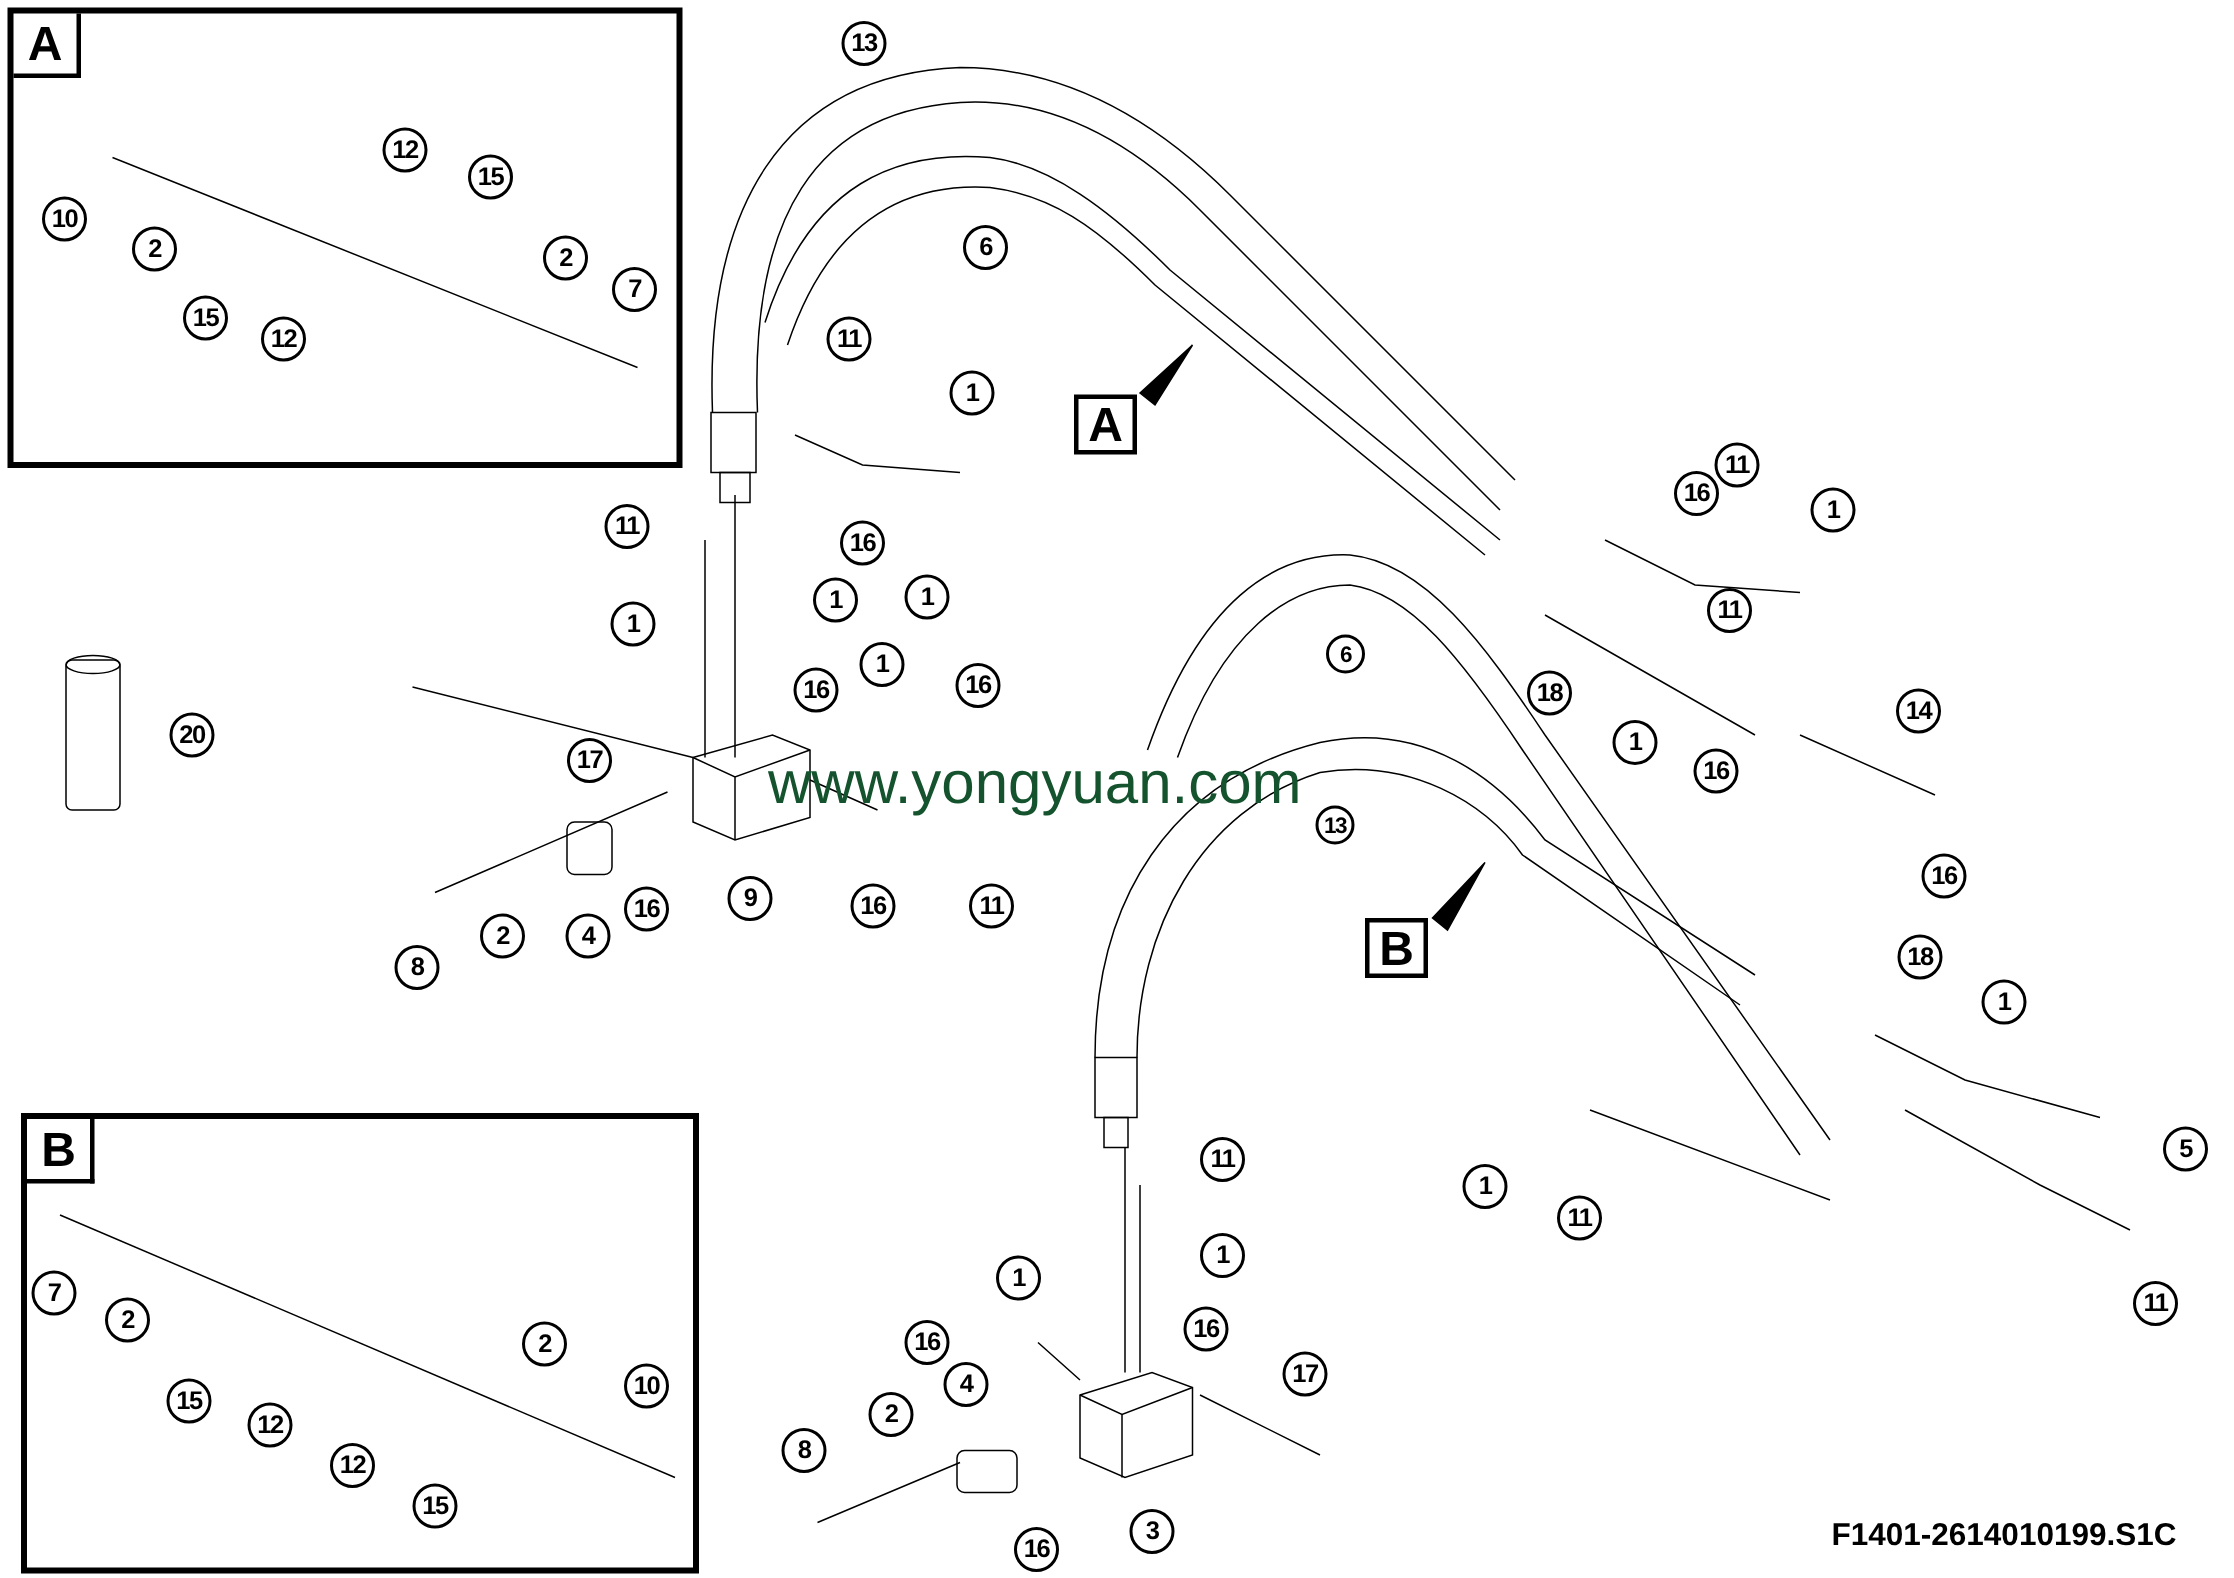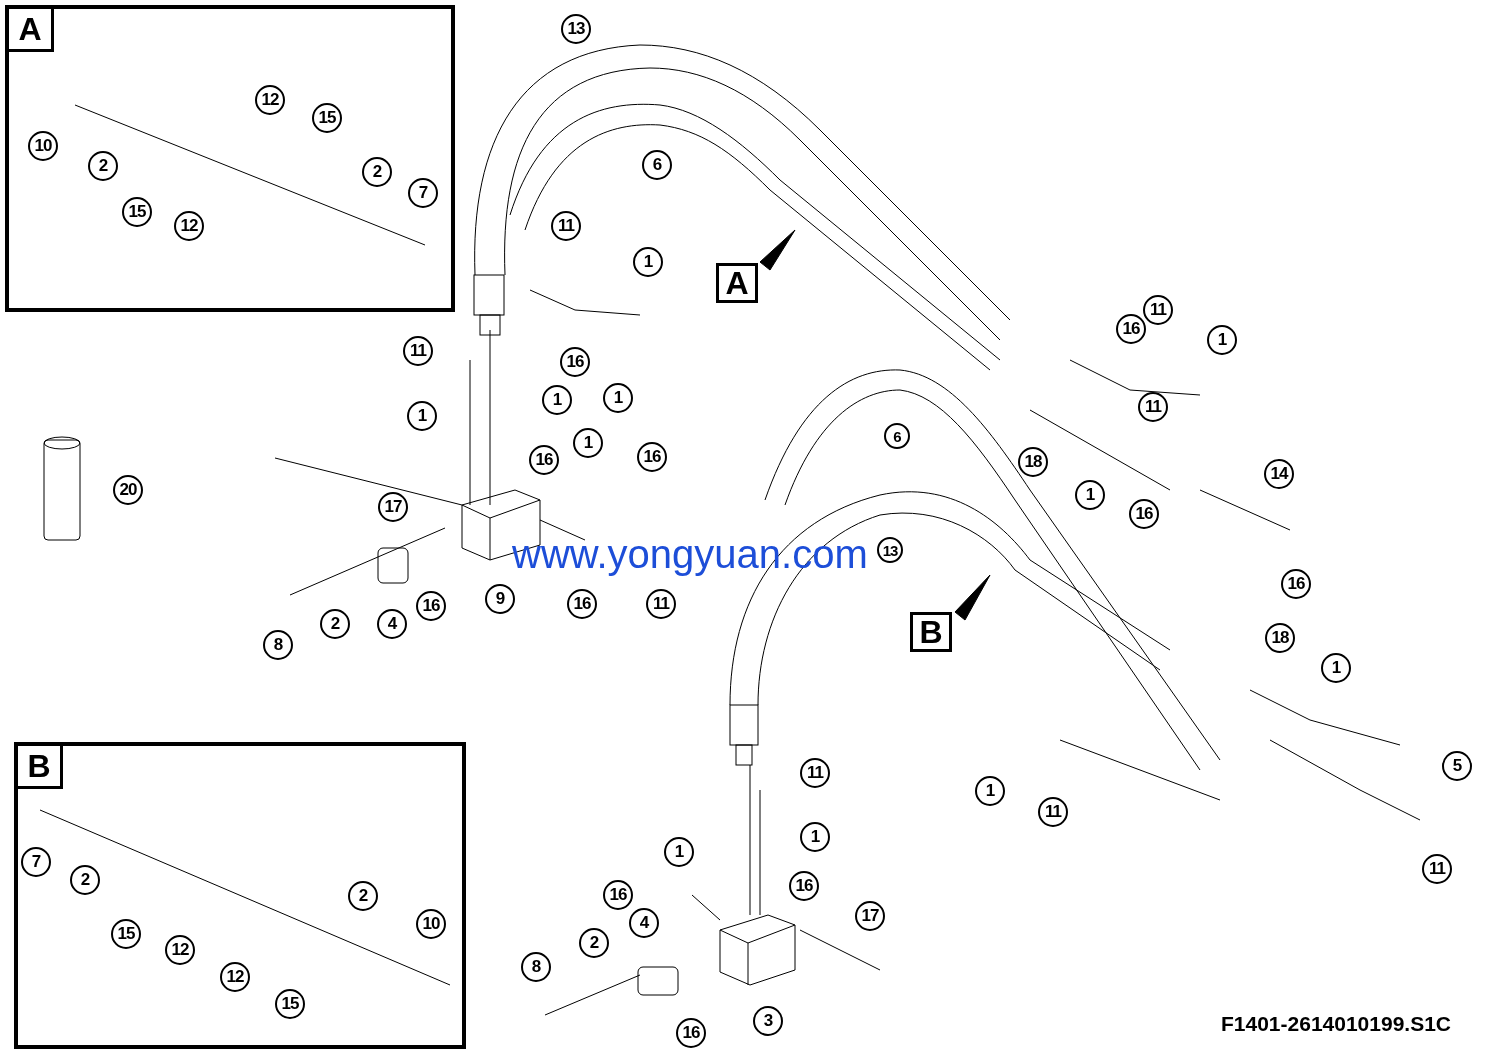--- a/index.html
+++ b/index.html
@@ -7,21 +7,21 @@
   svg.diagram{position:absolute;left:0;top:0;}
   .callout{position:absolute;width:30px;height:30px;border:2px solid #000;border-radius:50%;background:#fff;box-sizing:border-box;
     display:flex;align-items:center;justify-content:center;font-weight:bold;font-size:17px;letter-spacing:-1px;color:#000;transform:translate(-50%,-50%);}
   .callout.sm{width:26px;height:26px;font-size:15px;}
   .inset{position:absolute;border:4px solid #000;box-sizing:border-box;}
   .inset-tag{position:absolute;left:0;top:0;border-right:3px solid #000;border-bottom:3px solid #000;width:42px;height:40px;
     display:flex;align-items:center;justify-content:center;font-weight:bold;font-size:32px;}
   .ref-tag{position:absolute;border:3px solid #000;background:#fff;width:42px;height:40px;box-sizing:border-box;
     display:flex;align-items:center;justify-content:center;font-weight:bold;font-size:32px;}
   .figno{position:absolute;right:38px;bottom:16px;font-weight:bold;font-size:21px;text-align:center;}
-  .watermark{position:absolute;left:512px;top:500px;font-size:40px;color:#1d4ed8;white-space:nowrap;margin-top:32px;}
+  .watermark{position:absolute;left:512px;top:500px;font-size:40px;color:#14532d;white-space:nowrap;}
 </style>
 </head>
 <body>
 
 <svg class="diagram" width="1489" height="1052" viewBox="0 0 1489 1052" fill="none" stroke="#000" stroke-width="1">
 
   <path d="M475 275 C470 140 520 50 640 45 C700 45 760 70 820 130 L1010 320"></path>
   <path d="M505 275 C500 150 540 70 650 68 C700 68 750 90 800 140 L1000 340"></path>
 
   <path d="M510 215 C540 120 600 100 660 105 C700 110 740 140 780 180 L1000 360"></path>

